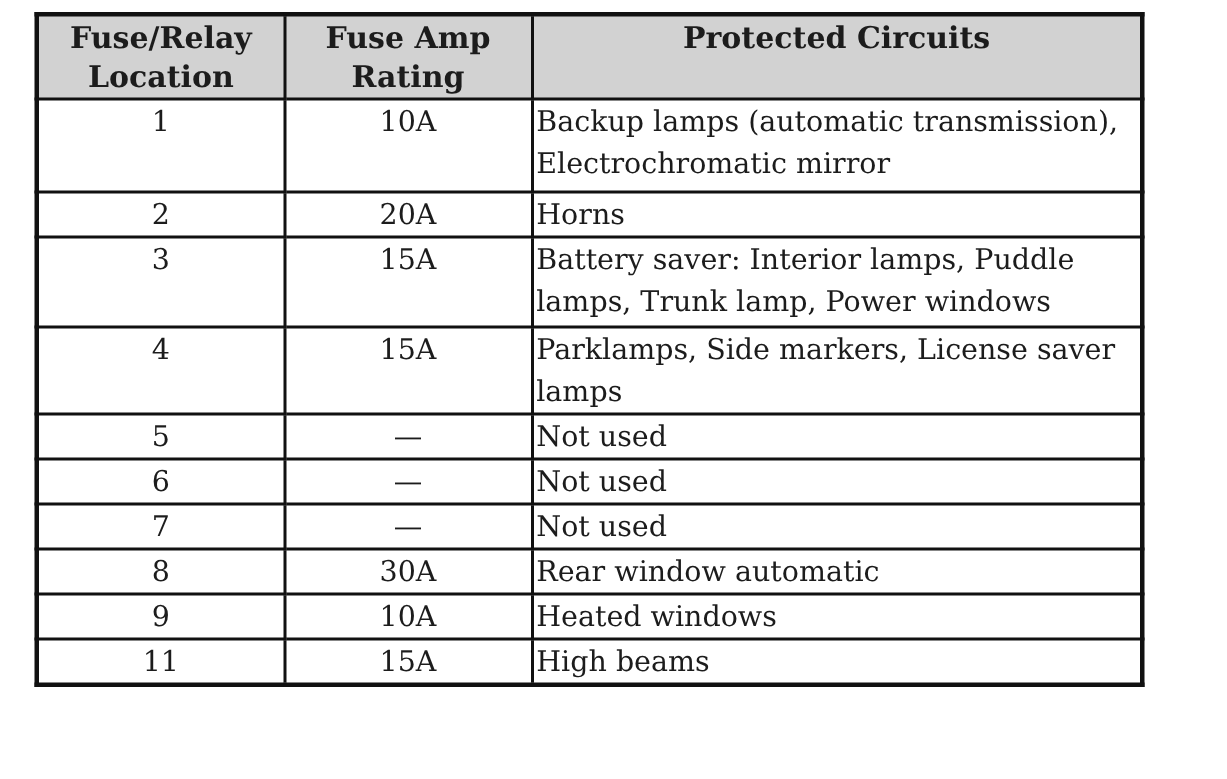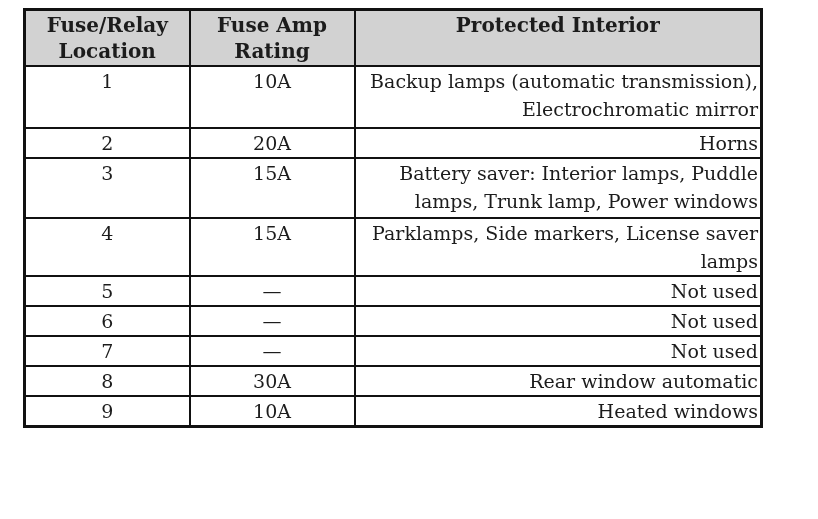--- a/index.html
+++ b/index.html
@@ -53,21 +53,21 @@
   table.fuse-table td {
     font-size: 19px;
     line-height: 28px;
     vertical-align: top;
     padding: 0 2px;
   }
   td.center-cell {
     text-align: center;
   }
   td.circuits-cell {
-    text-align: right;
+    text-align: left;
     padding-left: 7px;
     padding-right: 4px;
   }
   
   tbody tr { height: 28px; }
   tbody tr:nth-child(1) { height: 62px; }
   tbody tr:nth-child(3) { height: 60px; }
   tbody tr:nth-child(4) { height: 58px; }
   tbody tr:nth-child(8) { height: 30px; }
   tbody tr:nth-child(10){ height: 30px; }
@@ -82,21 +82,21 @@
       <col style="width:165px">
       <col style="width:165px">
       <col style="width:407px">
     </colgroup>
     <thead>
       <tr>
         <th>Fuse/Relay
 Location</th>
         <th>Fuse Amp
 Rating</th>
-        <th>Protected Interior</th>
+        <th>Protected Circuits</th>
       </tr>
     </thead>
     <tbody id="fuse-rows">
         <tr>
     <td class="center-cell">1</td>
     <td class="center-cell">10A</td>
     <td class="circuits-cell">Backup lamps (automatic transmission), Electrochromatic mirror</td>
   </tr>
         <tr>
     <td class="center-cell">2</td>
@@ -131,15 +131,20 @@
         <tr>
     <td class="center-cell">8</td>
     <td class="center-cell">30A</td>
     <td class="circuits-cell">Rear window automatic</td>
   </tr>
         <tr>
     <td class="center-cell">9</td>
     <td class="center-cell">10A</td>
     <td class="circuits-cell">Heated windows</td>
   </tr>
+        <tr>
+    <td class="center-cell">11</td>
+    <td class="center-cell">15A</td>
+    <td class="circuits-cell">High beams</td>
+  </tr>
       </tbody>
   </table>
 </div>
 
 </body></html>

